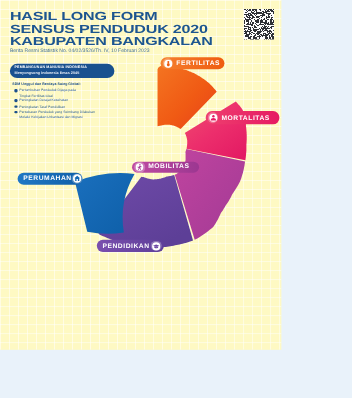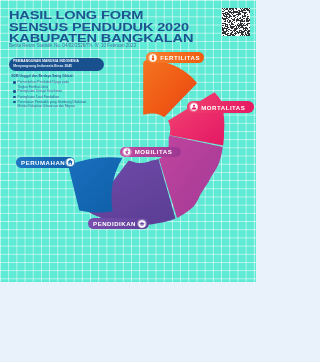--- a/index.html
+++ b/index.html
@@ -1,18 +1,18 @@
 <!DOCTYPE html>
 <html><head>
 <meta charset="utf-8">
 <style>
   html,body{margin:0;padding:0;}
   body{width:256px;height:362px;overflow:hidden;font-family:"Liberation Sans",sans-serif;
        background:#e9f2fa;-webkit-font-smoothing:antialiased;}
-  #page{position:relative;width:256px;height:282px;overflow:hidden;background:#5eead4;}
+  #page{position:relative;width:256px;height:318px;overflow:hidden;background:#fef9c3;}
   #grid{position:absolute;inset:0;
         background-image:linear-gradient(to right, rgba(255,255,255,.55) 1px, transparent 1px),
                          linear-gradient(to bottom, rgba(255,255,255,.55) 1px, transparent 1px);
         background-size:8.2px 8.2px;}
   .t{position:absolute;white-space:nowrap;}
 
   
   #hdr-title{position:absolute;left:9px;top:10.1px;transform-origin:0 0;transform:scaleX(1.365);}
   #hdr-title div{display:table;white-space:nowrap;font-weight:bold;color:#1c5590;letter-spacing:-.12px;line-height:11.5px;}
   #l1{font-size:10.7px;}

